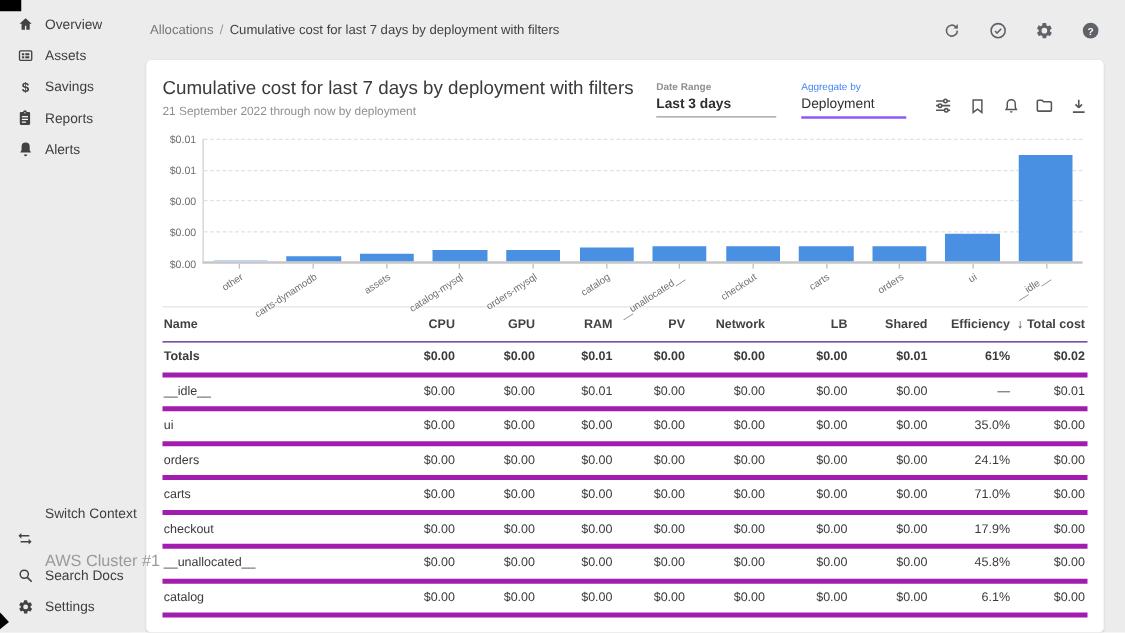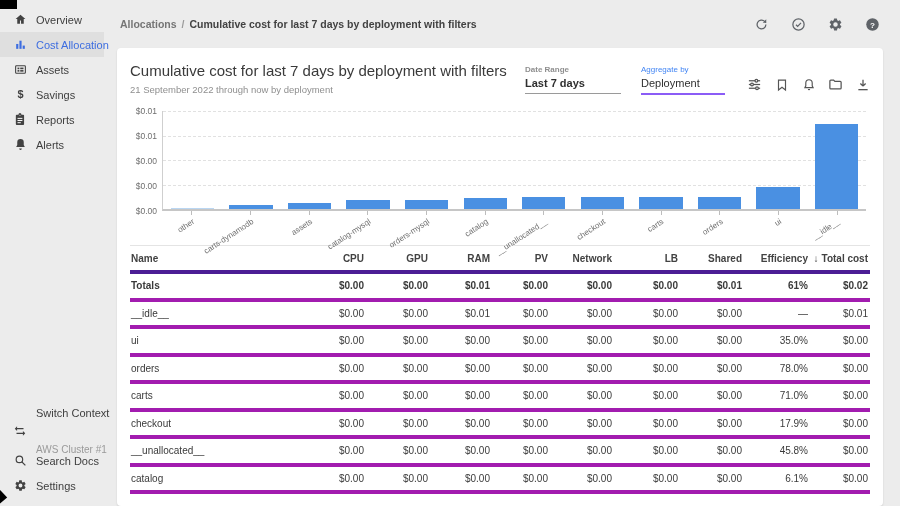--- a/index.html
+++ b/index.html
@@ -23,35 +23,35 @@
     display:flex; align-items:center; gap:9px;
     height:25px; padding-left:13px;
     font-size:11px; color:#3e3e3e;
     cursor:pointer; white-space:nowrap;
   }
   .nav-item.active { background:#dfdfdf; color:#3d6de0; }
   .nav-item .ic { width:14px; height:14px; flex:0 0 14px; display:flex; align-items:center; justify-content:center; }
   .sidebar-bottom { margin-top:auto; padding-bottom:8px; }
   .nav-item.two-line { height:34px; align-items:center; }
   .nav-label-stack { display:flex; flex-direction:column; line-height:1.15; }
-  .nav-sub { font-size:10px; color:#9a9a9a;margin-top:24px; }
+  .nav-sub { font-size:13px; color:#9a9a9a;margin-top:24px; }
   .artifact-rect { position:absolute; left:0; top:0; width:17px; height:9px; background:#000; }
   .cursor {
     position:absolute; left:-3px; bottom:-4px; width:0; height:0;
     border-left:9px solid #000; border-top:5px solid transparent; border-bottom:14px solid transparent;
     transform:rotate(18deg); z-index:50;
   }
   
   .main { flex:1; display:flex; flex-direction:column; height:506px; }
   .topbar {
     height:48px; flex:0 0 48px;
     display:flex; align-items:center;
     padding:0 20px 0 16px;
   }
-  .breadcrumb { font-size:10.5px; display:flex; gap:5px; align-items:center;font-weight:bold; }
+  .breadcrumb { font-size:10.5px; display:flex; gap:5px; align-items:center; }
   .crumb-muted { color:#757575; }
   .crumb-sep { color:#9a9a9a; }
   .crumb-current { color:#424242; }
   .topbar-icons { margin-left:auto; display:flex; align-items:center; gap:21px; }
   .tb-ic { width:16px; height:16px; display:flex; align-items:center; justify-content:center; cursor:pointer; }
   
   .card {
     background:#fff; border-radius:4px;
     box-shadow:0 1px 2px rgba(0,0,0,.12);
     margin:0 17px 0 13px;
@@ -99,53 +99,41 @@
   .trow {
     display:grid;
     grid-template-columns:172px 64px 64px 62px 58px 64px 66px 64px 66px 60px;
     align-items:center;
     height:27.5px;
     border-bottom:4px solid #a21caf;
     font-size:10px; color:#3a3a3a;
   }
   .trow > div { text-align:right; padding-right:2px; }
   .trow > div:first-child { text-align:left; padding-left:1px; }
-  .trow.thead { color:#424242; font-weight:700; font-size:10px; height:28px; border-bottom:4px solid #4c1d95; }
+  .trow.thead { color:#424242; font-weight:700; font-size:10px; height:28px; border-bottom:1px solid #4c1d95; }
   .trow.totals { font-weight:700; }
   .trow.body-row { cursor:pointer; }
   .sort-arrow { font-size:10px; margin-right:3px; font-weight:400; }
   svg { display:block; }
 </style>
 </head>
 <body>
 
 <aside class="sidebar">
   <div class="artifact-rect"></div>
 
   <div class="nav-item">
     <span class="ic">
       <svg width="13" height="13" viewBox="0 0 24 24">
           <path fill="#424242" d="M12 3l9 8h-3v9h-5v-6h-2v6H6v-9H3z"></path>
         </svg>
     </span>
     <span>Overview</span>
   </div>
 
-  <div class="nav-item active">
-    <span class="ic">
-      <svg width="13" height="13" viewBox="0 0 24 24">
-          <g fill="#3d6de0">
-            <rect x="4" y="11" width="4" height="9"></rect>
-            <rect x="10" y="5" width="4" height="15"></rect>
-            <rect x="16" y="14" width="4" height="6"></rect>
-          </g>
-        </svg>
-    </span>
-    <span>Cost Allocation</span>
-  </div>
 
   <div class="nav-item">
     <span class="ic">
       <svg width="13" height="13" viewBox="0 0 24 24">
           <rect x="3" y="5" width="18" height="14" rx="1.5" fill="none" stroke="#424242" stroke-width="2"></rect>
           <rect x="6.5" y="8.5" width="3.4" height="3" fill="#424242"></rect>
           <rect x="6.5" y="13" width="3.4" height="3" fill="#424242"></rect>
           <rect x="11.5" y="8.5" width="6" height="3" fill="#424242"></rect>
           <rect x="11.5" y="13" width="6" height="3" fill="#424242"></rect>
         </svg>
@@ -254,21 +242,21 @@
 
   <div class="card">
     <div class="card-header">
       <div class="title-block">
         <div class="card-title">Cumulative cost for last 7 days by deployment with filters</div>
         <div class="card-subtitle">21 September 2022 through now by deployment</div>
       </div>
       <div class="controls">
         <div class="field daterange">
           <span class="flabel">Date Range</span>
-          <span class="fvalue">Last 7 days</span>
+          <span class="fvalue">Last 3 days</span>
         </div>
         <div class="field aggregate">
           <span class="flabel">Aggregate by</span>
           <span class="fvalue">Deployment</span>
         </div>
         <div class="ctl-icons">
           <span class="ctl-ic">
             <svg width="15" height="15" viewBox="0 0 24 24" stroke="#555" stroke-width="2" fill="none">
                 <line x1="3" y1="6" x2="21" y2="6"></line>
                 <circle cx="15" cy="6" r="2.2" fill="#fff"></circle>
@@ -459,21 +447,21 @@
         </div>
         <div class="trow body-row">
           <div>orders</div>
           <div>$0.00</div>
           <div>$0.00</div>
           <div>$0.00</div>
           <div>$0.00</div>
           <div>$0.00</div>
           <div>$0.00</div>
           <div>$0.00</div>
-          <div>78.0%</div>
+          <div>24.1%</div>
           <div>$0.00</div>
         </div>
         <div class="trow body-row">
           <div>carts</div>
           <div>$0.00</div>
           <div>$0.00</div>
           <div>$0.00</div>
           <div>$0.00</div>
           <div>$0.00</div>
           <div>$0.00</div>

